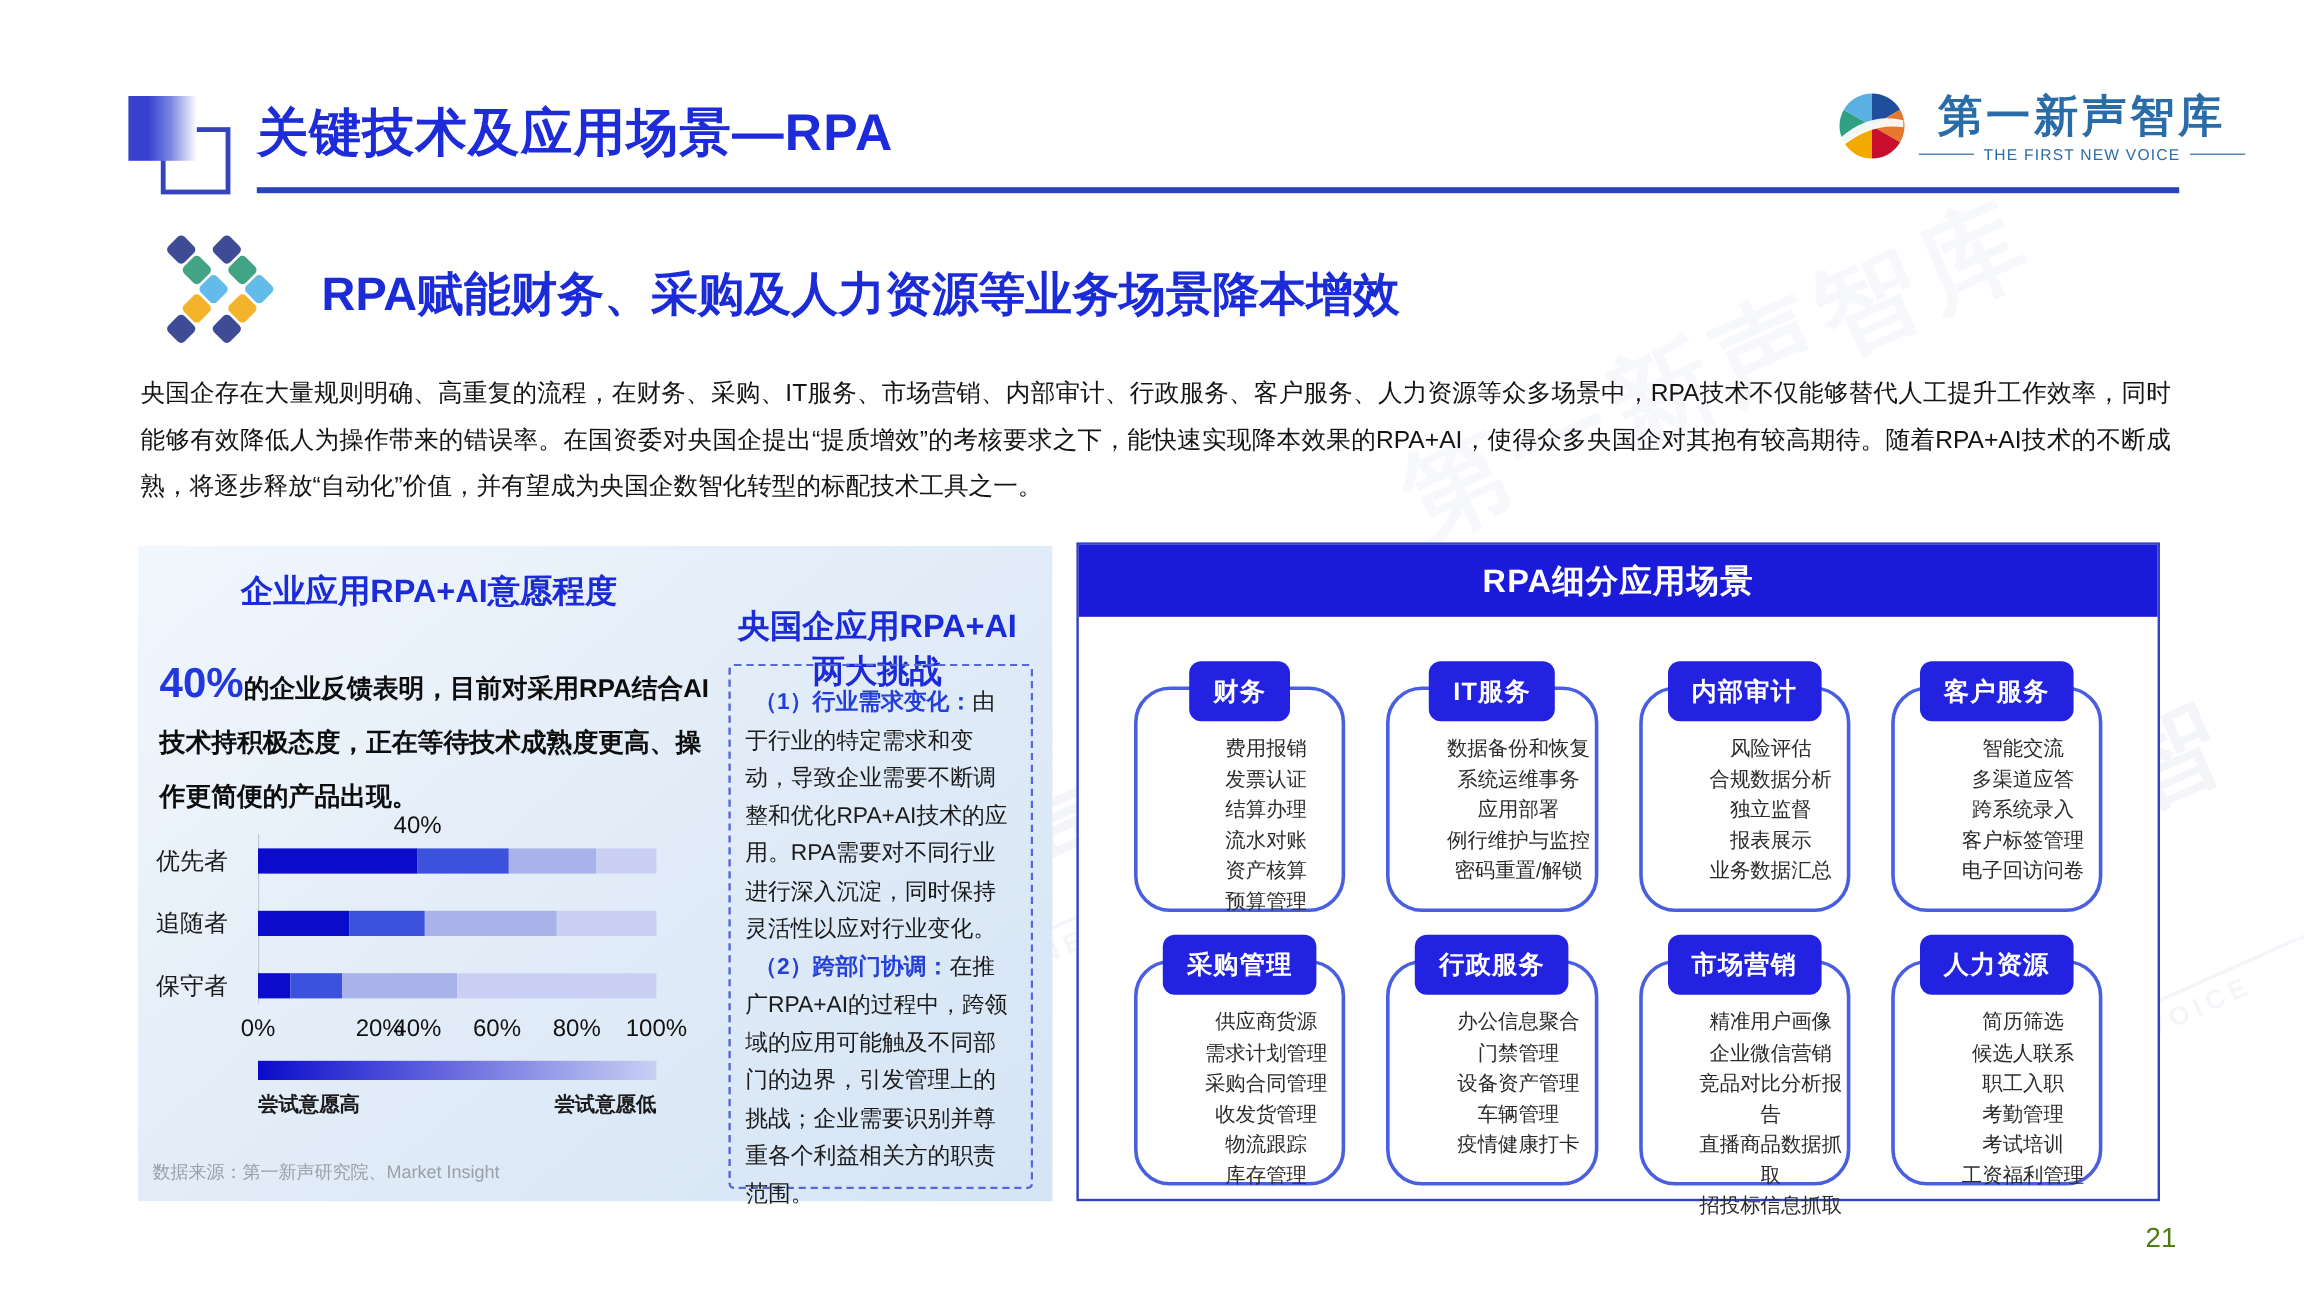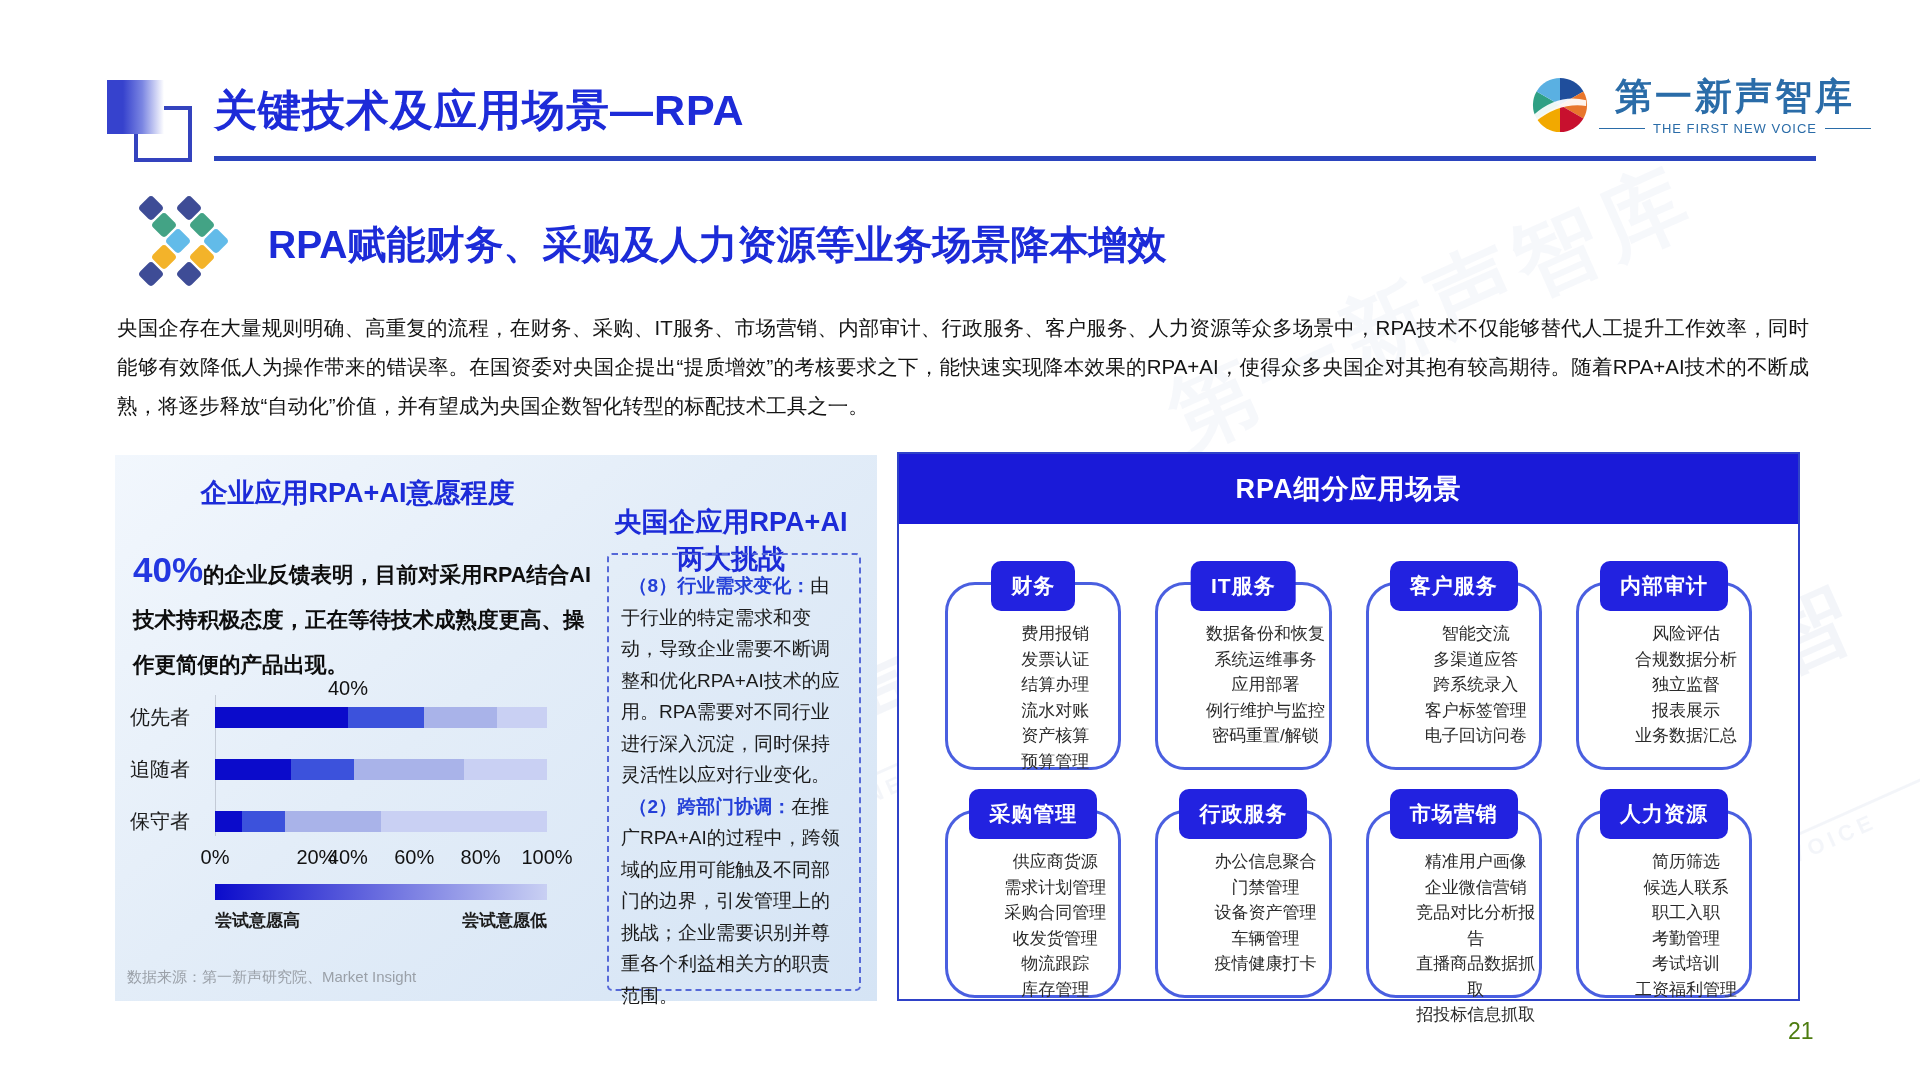--- a/index.html
+++ b/index.html
@@ -64,21 +64,21 @@
   .mid-title { position:absolute; left:482px; top:18px; width:268px; text-align:center;
     font-size:27px; font-weight:800; color:#1C2BD8; line-height:37px;margin-top:31px; }
   .challenge-box { position:absolute; left:492px; top:98px; width:254px; height:438px;
     border:2px dashed #5568D8; border-radius:5px; padding:15px 12px; font-size:19px;
     line-height:31.5px; color:#1b1b1b; }
   .challenge-item { text-indent:0.4em; }
   .challenge-item .lead { color:#2440D8; font-weight:700; }
   
   .right-panel { position:absolute; left:897px; top:452px; width:903px; height:549px;
     border:2px solid #2F42C8; background:#fff; }
-  .scen-header { height:70px; background:#1A1AD8; color:#fff; font-size:27px; font-weight:700;
+  .scen-header { height:60px; background:#1A1AD8; color:#fff; font-size:27px; font-weight:700;
     display:flex; align-items:center; justify-content:center; letter-spacing:1px; }
   .cards { padding:58px 46px 0; display:grid; grid-template-columns:repeat(4,1fr);
     column-gap:34px; row-gap:40px; }
   .card { position:relative; height:188px; border:3px solid #4A5FE0; border-radius:30px;
     background:#fff; }
   .card-pill { position:absolute; top:-24px; left:50%; transform:translateX(-50%);
     background:#2222E0; color:#fff; font-size:21px; font-weight:700; padding:11px 20px;
     border-radius:10px; white-space:nowrap; letter-spacing:1px; }
   .card-items { margin-top:36px; text-align:center; font-size:17px; color:#2b2b2b;
     line-height:25.5px;margin-left:44px; }
@@ -206,21 +206,21 @@
       <span>尝试意愿低</span>
     </div>
   </div>
   <div class="lp-source">数据来源：第一新声研究院、Market Insight</div>
 
   <div class="mid-title">
     <div>央国企应用RPA+AI</div>
     <div>两大挑战</div>
   </div>
   <div class="challenge-box">
-  <p class="challenge-item"><span class="lead">（8）行业需求变化：</span><span class="ctext">由于行业的特定需求和变动，导致企业需要不断调整和优化RPA+AI技术的应用。RPA需要对不同行业进行深入沉淀，同时保持灵活性以应对行业变化。</span></p>
+  <p class="challenge-item"><span class="lead">（1）行业需求变化：</span><span class="ctext">由于行业的特定需求和变动，导致企业需要不断调整和优化RPA+AI技术的应用。RPA需要对不同行业进行深入沉淀，同时保持灵活性以应对行业变化。</span></p>
 
   <p class="challenge-item"><span class="lead">（2）跨部门协调：</span><span class="ctext">在推广RPA+AI的过程中，跨领域的应用可能触及不同部门的边界，引发管理上的挑战；企业需要识别并尊重各个利益相关方的职责范围。</span></p>
 </div>
 </div>
 
 <div class="right-panel">
   <div class="scen-header">RPA细分应用场景</div>
   <div class="cards">
   <div class="card">
     <div class="card-pill">财务</div>
@@ -239,38 +239,38 @@
     <div class="card-items">
           <div>数据备份和恢复</div>
           <div>系统运维事务</div>
           <div>应用部署</div>
           <div>例行维护与监控</div>
           <div>密码重置/解锁</div>
         </div>
   </div>
 
   <div class="card">
+    <div class="card-pill">内部审计</div>
+    <div class="card-items">
+          <div>风险评估</div>
+          <div>合规数据分析</div>
+          <div>独立监督</div>
+          <div>报表展示</div>
+          <div>业务数据汇总</div>
+        </div>
+  </div>
+
+  <div class="card">
     <div class="card-pill">客户服务</div>
     <div class="card-items">
           <div>智能交流</div>
           <div>多渠道应答</div>
           <div>跨系统录入</div>
           <div>客户标签管理</div>
           <div>电子回访问卷</div>
-        </div>
-  </div>
-
-  <div class="card">
-    <div class="card-pill">内部审计</div>
-    <div class="card-items">
-          <div>风险评估</div>
-          <div>合规数据分析</div>
-          <div>独立监督</div>
-          <div>报表展示</div>
-          <div>业务数据汇总</div>
         </div>
   </div>
 
   <div class="card">
     <div class="card-pill">采购管理</div>
     <div class="card-items">
           <div>供应商货源</div>
           <div>需求计划管理</div>
           <div>采购合同管理</div>
           <div>收发货管理</div>

